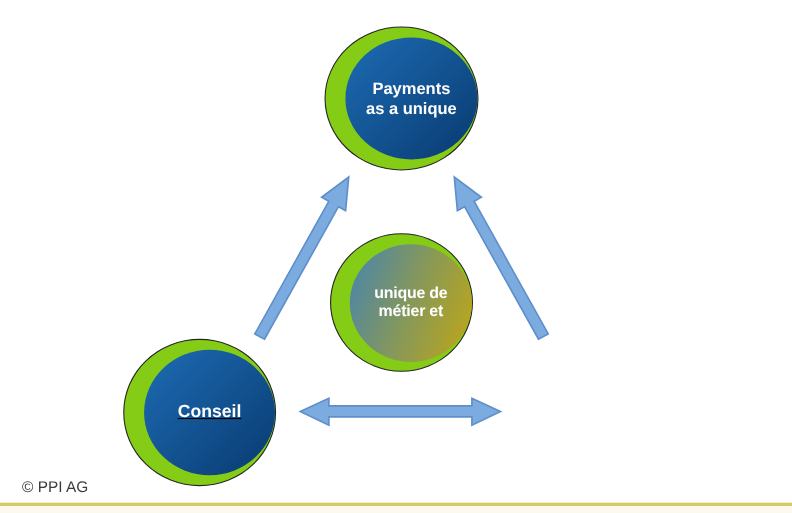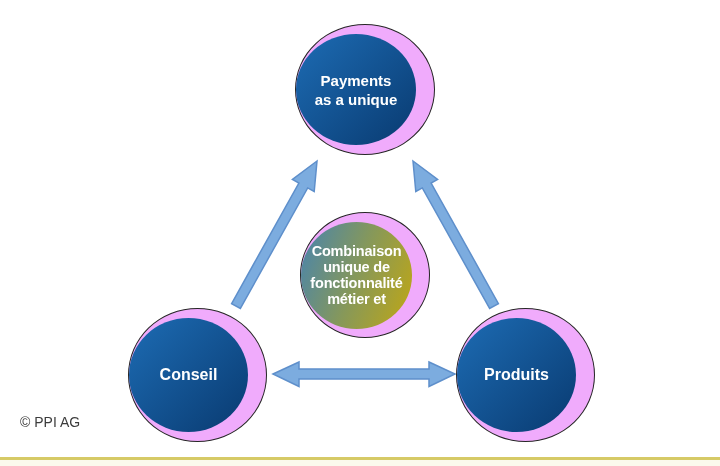--- a/index.html
+++ b/index.html
@@ -18,26 +18,26 @@
   }
   .arrow {
     fill: var(--arrow-fill, #7cacdf);
     stroke: var(--arrow-stroke, #5e8fcb);
     stroke-width: 1.5;
     stroke-linejoin: miter;
   }
   .node {
     position: absolute;
     box-sizing: border-box;
-    background: #f0abfc;
+    background: #84cc16;
     border: 1.5px solid var(--ring-outline, #262626);
     border-radius: 50%;
     display: flex;
     align-items: center;
-    justify-content: flex-start;
+    justify-content: flex-end;
   }
   .inner {
     border-radius: 50%;
     display: flex;
     flex-direction: column;
     align-items: center;
     justify-content: center;
     text-align: center;
     color: #ffffff;
     font-weight: bold;
@@ -46,29 +46,29 @@
     background: linear-gradient(135deg, var(--circle-blue-light, #1d6cb4) 0%, var(--circle-blue-dark, #093a70) 100%);
   }
   .mix-grad {
     background: linear-gradient(110deg, var(--center-blue, #4b85aa) 4%, var(--center-green, #86985a) 50%, var(--center-gold, #b8a51e) 92%);
   }
   
   .node-payments { left: 295px; top: 24px;  width: 140px; height: 131px; }
   .node-payments .inner { width: 120px; height: 111px; font-size: 15px; line-height: 19px; }
   .node-center   { left: 300px; top: 212px; width: 130px; height: 126px; }
   .node-center .inner { width: 111px; height: 107px; font-size: 14.5px; line-height: 16px; letter-spacing: -0.2px; }
-  .node-conseil  { left: 128px; top: 308px; width: 139px; height: 134px; }
+  .node-conseil  { left: 112px; top: 308px; width: 139px; height: 134px; text-decoration: underline; }
   .node-conseil .inner { width: 119px; height: 114px; font-size: 16px; }
   .node-produits { left: 456px; top: 308px; width: 139px; height: 134px; }
   .node-produits .inner { width: 119px; height: 114px; font-size: 16px; }
 
   .copyright {
     position: absolute;
     left: 20px;
-    top: 414px;
+    top: 434px;
     font-size: 14px;
     color: var(--copyright-text, #3c3c3c);
   }
   .accent-line {
     position: absolute;
     left: 0; top: 457px;
     width: 720px; height: 3px;
     background: var(--accent-bar-gold, #d6ca66);
   }
   .footer-strip {
@@ -91,37 +91,30 @@
 
   <div class="node node-payments">
     <div class="inner blue-grad">
       <span>Payments</span>
       <span>as a unique</span>
     </div>
   </div>
 
   <div class="node node-center">
     <div class="inner mix-grad">
-      <span>Combinaison</span>
       <span>unique de</span>
-      <span>fonctionnalité</span>
       <span>métier et</span>
     </div>
   </div>
 
   <div class="node node-conseil">
     <div class="inner blue-grad">
       <span>Conseil</span>
     </div>
   </div>
 
-  <div class="node node-produits">
-    <div class="inner blue-grad">
-      <span>Produits</span>
-    </div>
-  </div>
 
   <div class="copyright">© PPI AG</div>
 
   <div class="accent-line"></div>
   <div class="footer-strip"></div>
 
 </div>
 
 </body></html>

